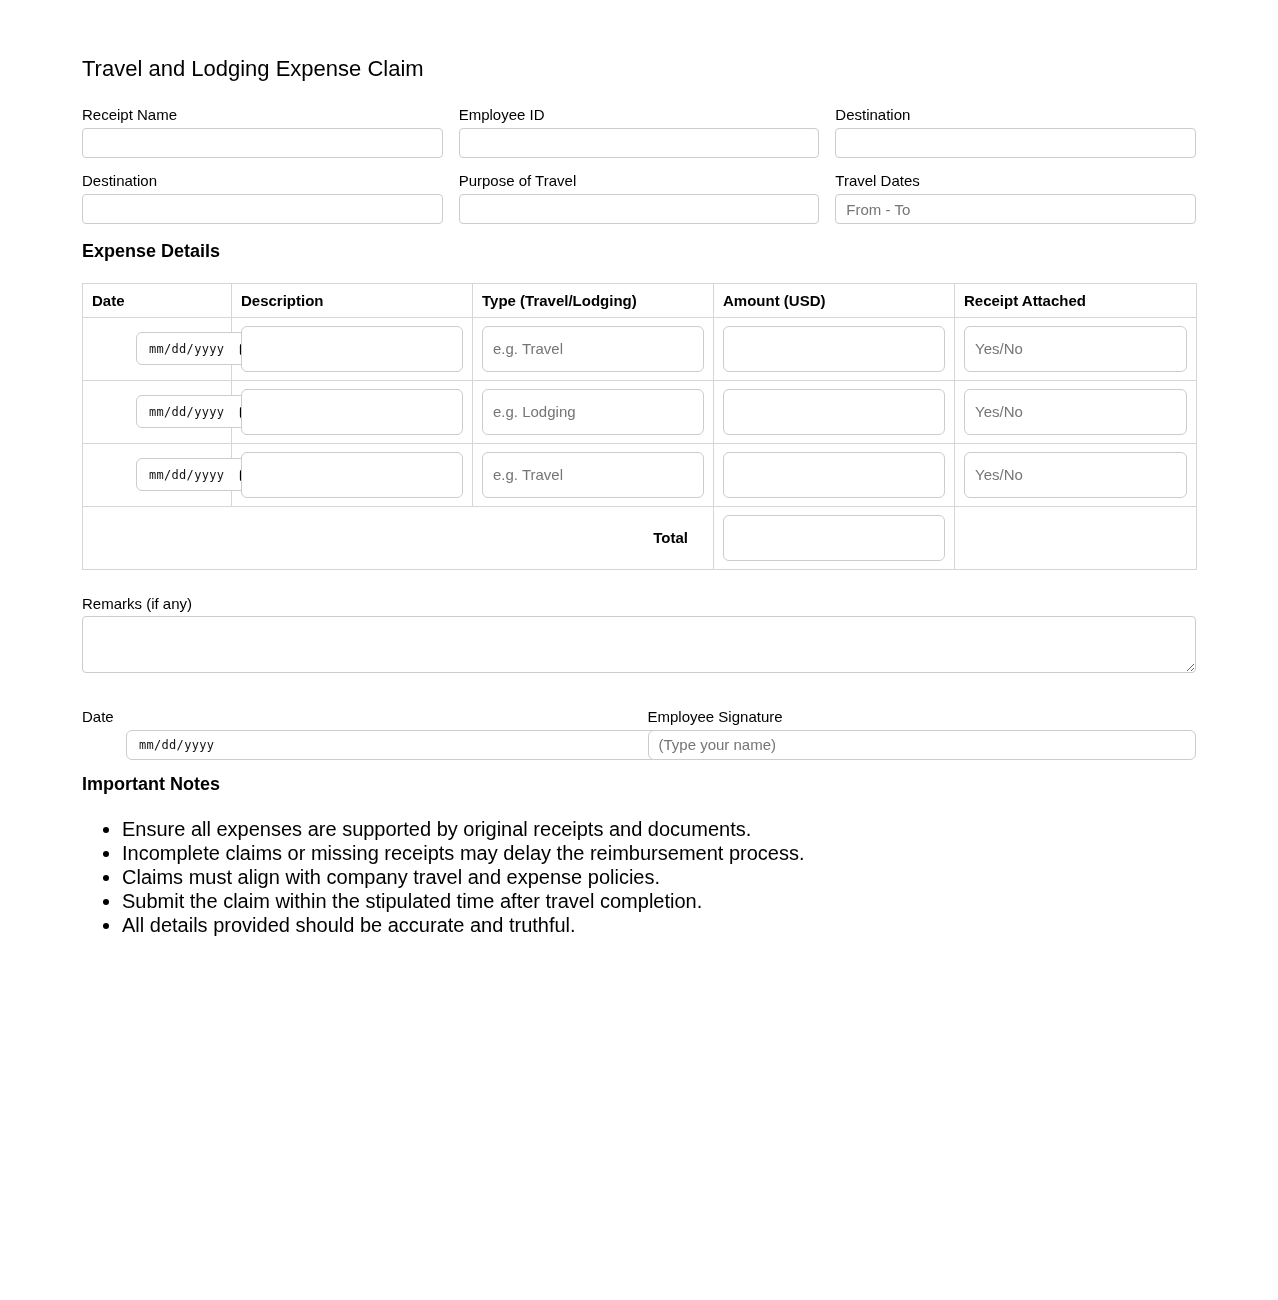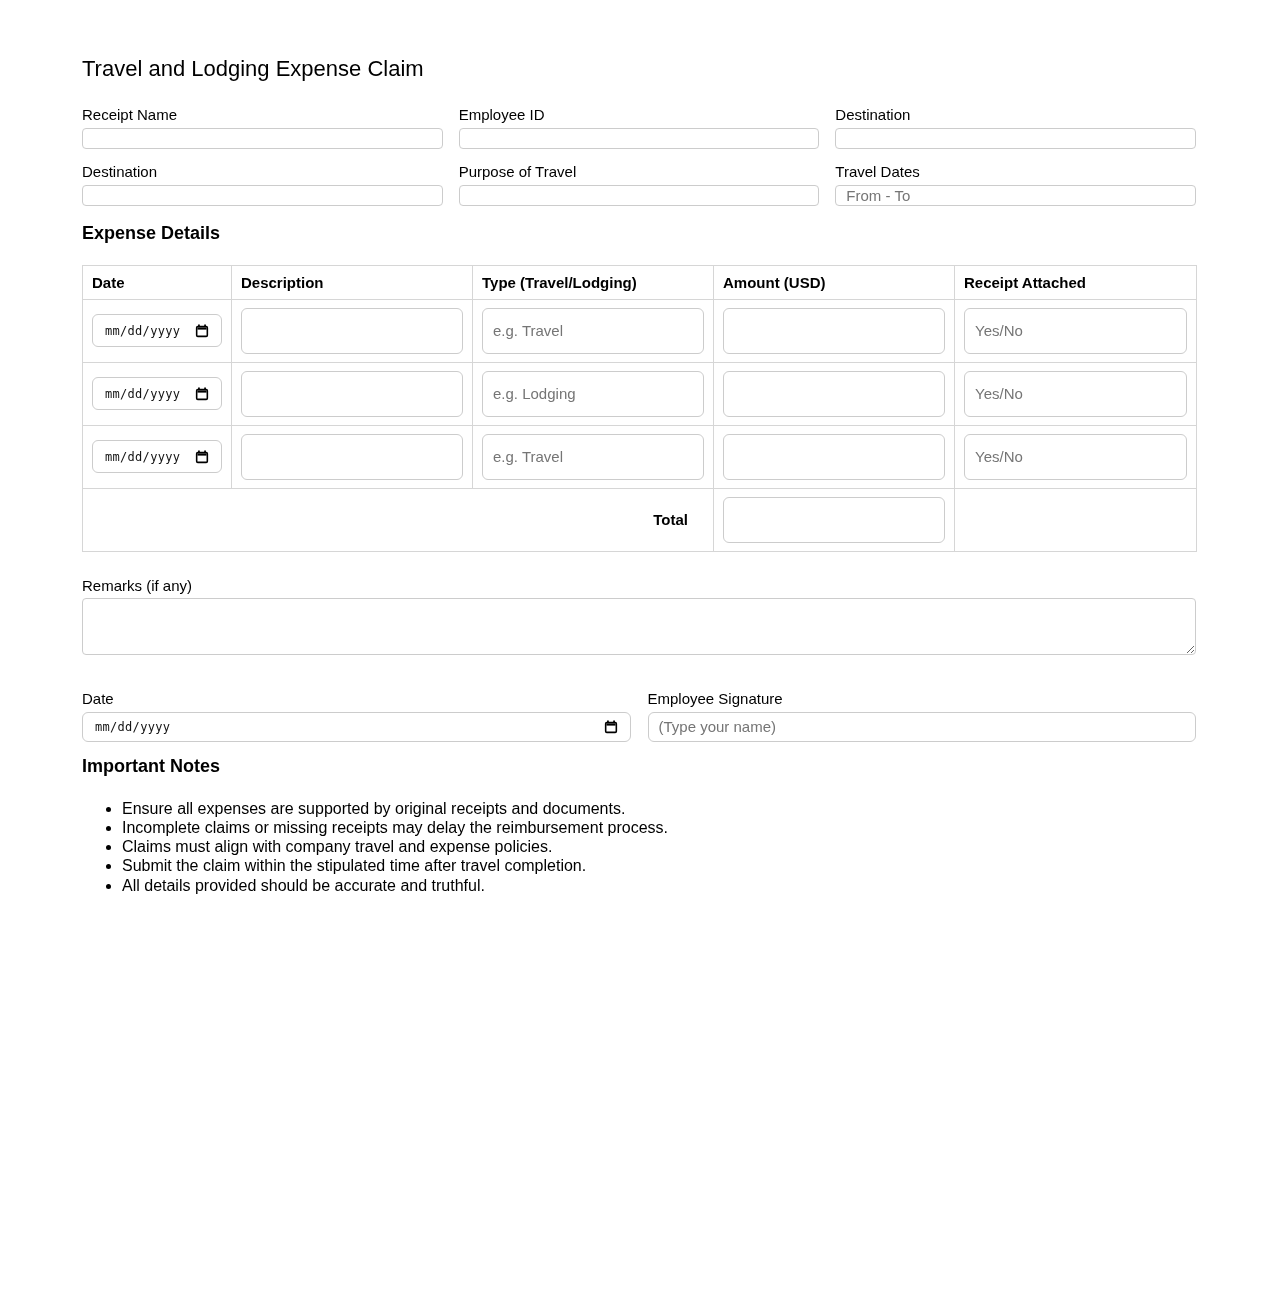--- a/index.html
+++ b/index.html
@@ -34,21 +34,21 @@
     row-gap: 14px;
   }
   .field label {
     display: block;
     font-size: 15px;
     margin-bottom: 4px;
     line-height: 1.2;
   }
   input.text-input {
     width: 100%;
-    height: 21px;
+    height: 30px;
     border: 1px solid #cccccc;
     border-radius: 4px;
     padding: 0 10px;
     font-size: 15px;
     font-family: "Liberation Sans", sans-serif;
     color: #000;
     outline: none;
   }
   input::placeholder, textarea::placeholder { color: #757575; opacity: 1; }
 
@@ -78,20 +78,21 @@
   .date-input {
     display: inline-flex;
     align-items: center;
     justify-content: space-between;
     border: 1px solid #cccccc;
     border-radius: 6px;
     background: #fff;
     height: 33px;
     padding: 0 12px;
     cursor: default;
+    margin-left: 44px;
   }
   .date-input .date-text {
     font-family: "DejaVu Sans Mono", monospace;
     font-size: 12px;
     color: #111;
     letter-spacing: 0.3px;
   }
   .date-input.table-date { width: 130px; }
   .date-input.full-date { width: 100%; height: 30px; }
   .cal-icon { flex: 0 0 auto; margin-left: 10px; display: block; }
@@ -124,21 +125,21 @@
   .grid2 {
     display: grid;
     grid-template-columns: 1fr 1fr;
     column-gap: 17px;
     margin-top: 31px;
   }
   .notes-heading { margin: 15px 0 0 0 !important; }
   ul.notes-list {
     margin: 22px 0 0 0;
     padding-left: 40px;
-    font-size: 16px;
+    font-size: 20px;
     line-height: 1.2;
   }
   ul.notes-list li { margin: 0; }
 </style>
 </head>
 <body>
 
 <div class="page">
 
   <h1 class="title">Travel and Lodging Expense Claim</h1>

